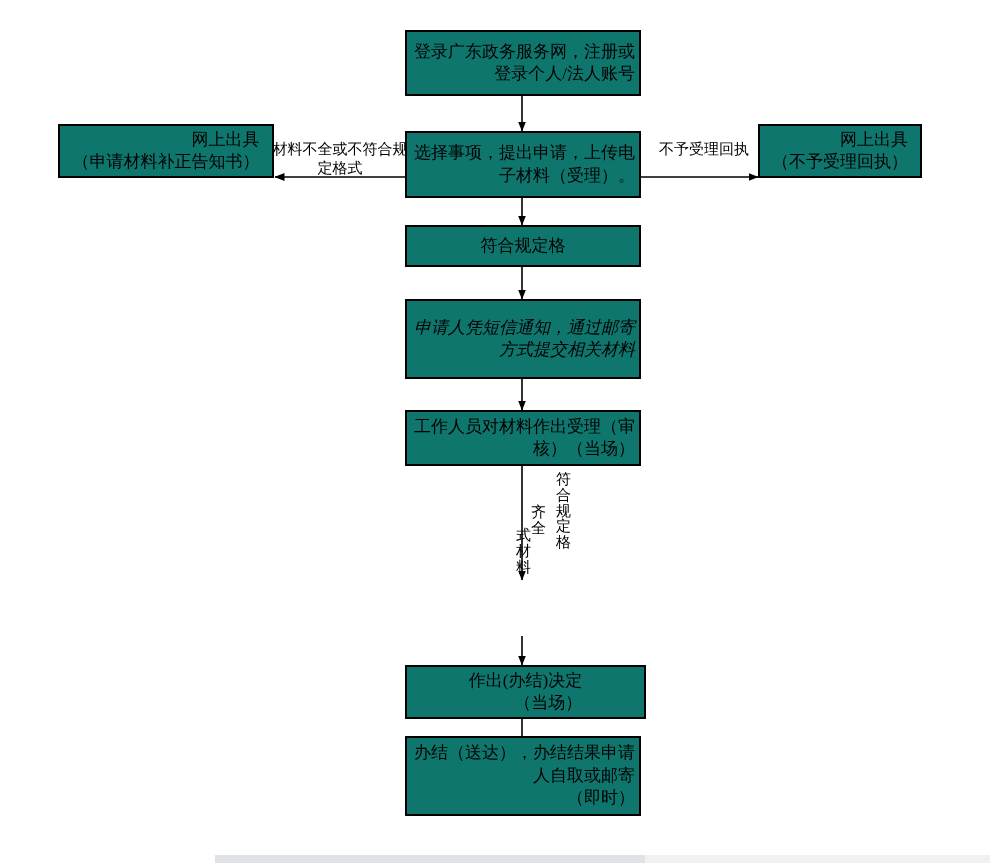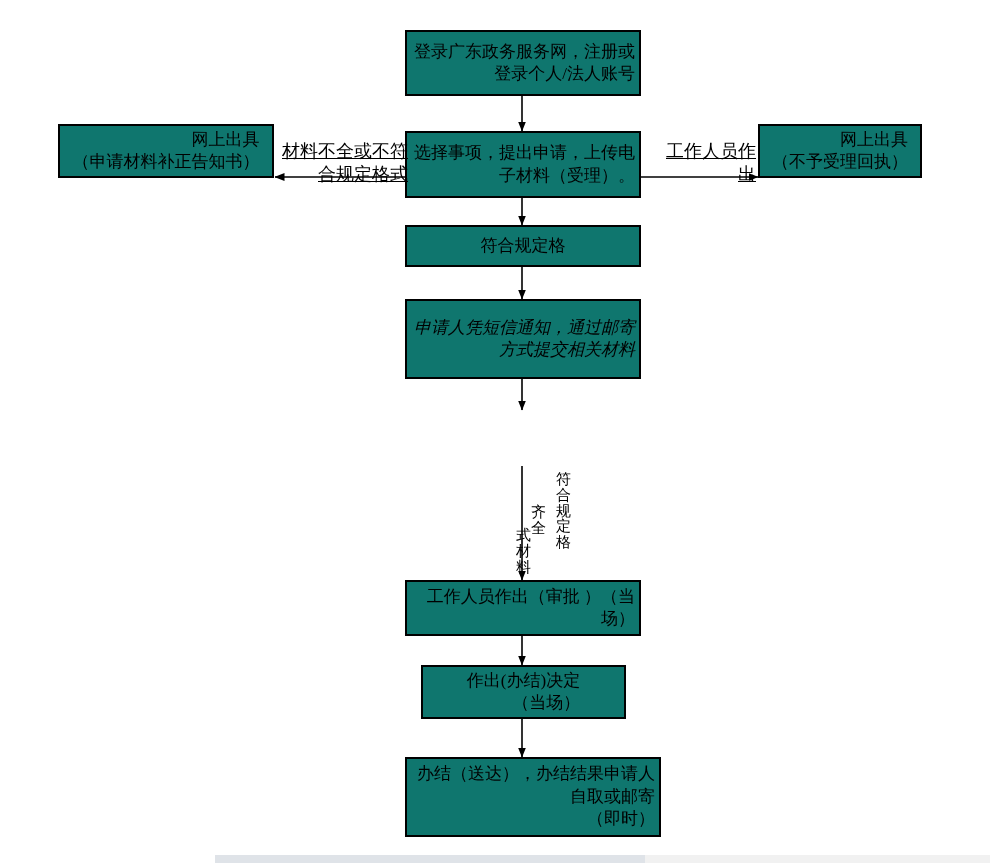--- a/index.html
+++ b/index.html
@@ -31,26 +31,25 @@
     align-items: center;
     justify-content: center;
     text-align: right;
     font-size: 17px;
     line-height: 1.32;
     padding: 2px 4px;
     white-space: pre-line;
   }
   .edge-label {
     position: absolute;
-    font-size: 18px;
+    font-size: 15px;
     line-height: 1.25;
-    text-align: right;
+    text-align: center;
     white-space: pre-line;
     background: transparent;
-    text-decoration: underline;
   }
   .vlabel {
     position: absolute;
     font-size: 15px;
     line-height: 1.05;
     width: 15px;
     text-align: center;
     white-space: pre-line;
     word-break: break-all;
   }
@@ -112,32 +111,32 @@
   <div class="node" style="left:58px; top:124px; width:216px; height:54px;">网上出具
 （申请材料补正告知书）</div>
 
   <div class="node" style="left:758px; top:124px; width:164px; height:54px;">网上出具
 （不予受理回执）</div>
 
   <div class="node" style="left:405px; top:225px; width:236px; height:42px;">符合规定格</div>
 
   <div class="node" style="left:405px; top:299px; width:236px; height:80px;font-style:italic;">申请人凭短信通知，通过邮寄方式提交相关材料</div>
 
+  <div class="node" style="left:405px; top:410px; width:236px; height:56px;">工作人员对材料作出受理（审核）（当场）</div>
 
-  <div class="node" style="left:405px; top:580px; width:236px; height:56px;">工作人员作出（审批 ）（当场）</div>
 
-  <div class="node" style="left:405px; top:665px; width:205px; height:54px;margin-left:16px;">作出(办结)决定
+  <div class="node" style="left:405px; top:665px; width:241px; height:54px;">作出(办结)决定
 （当场）</div>
 
-  <div class="node" style="left:405px; top:757px; width:256px; height:80px;">办结（送达），办结结果申请人自取或邮寄
+  <div class="node" style="left:405px; top:736px; width:236px; height:80px;">办结（送达），办结结果申请人自取或邮寄
 （即时）</div>
 
   <div class="edge-label" style="left:272px; top:140px; width:136px;">材料不全或不符合规定格式</div>
 
-  <div class="edge-label" style="left:652px; top:140px; width:104px;">工作人员作出</div>
+  <div class="edge-label" style="left:652px; top:140px; width:104px;">不予受理回执</div>
 
   <div class="vlabel" style="left:495px; top:505px;margin-left:36px;">齐全</div>
 
   <div class="vlabel" style="left:516px; top:528px;">式材料</div>
 
   <div class="vlabel" style="left:535px; top:472px;margin-left:21px;">符合规定格</div>
 
   <div class="footer-bar">
     <div class="footer-seg-a"></div>
     <div class="footer-seg-b"></div>

